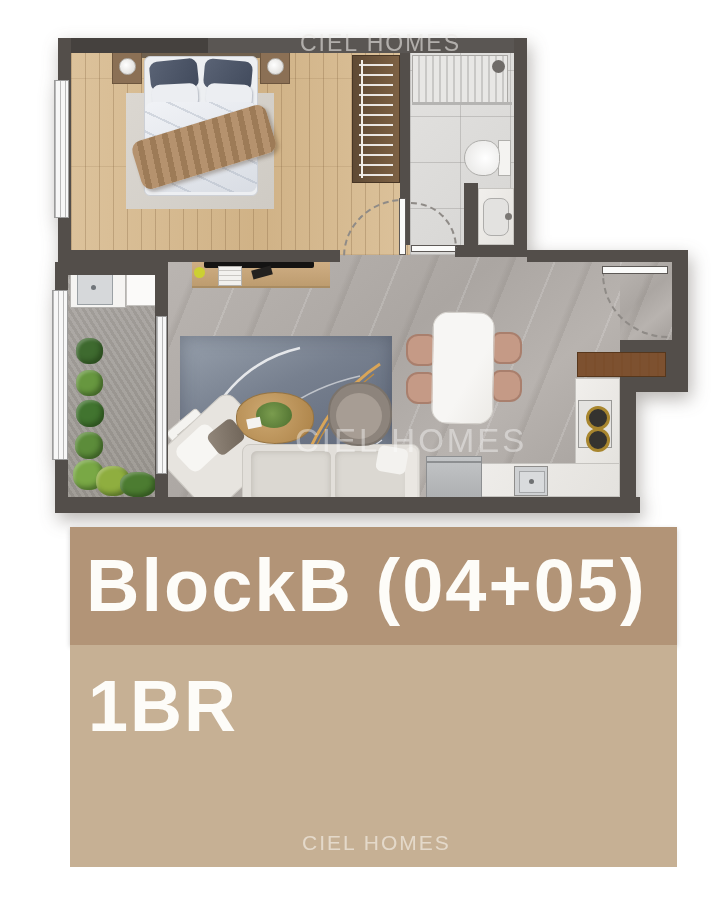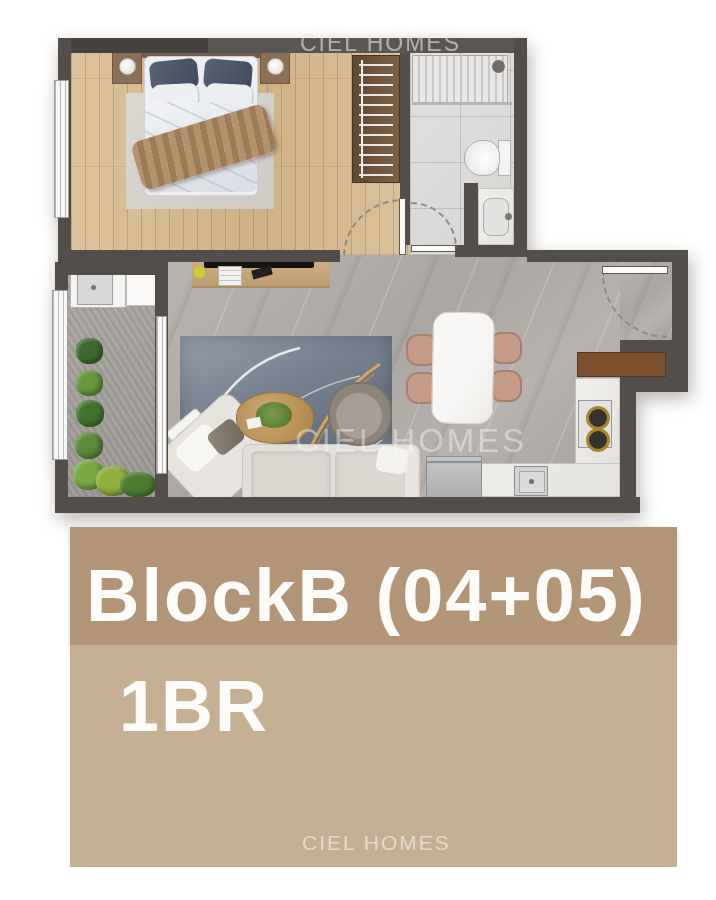--- a/index.html
+++ b/index.html
@@ -33,21 +33,21 @@
   .arc.tl{border-top:2px dashed #8f8b87;border-left:2px dashed #8f8b87;border-top-left-radius:100%;}
   .arc.tr{border-top:2px dashed #8f8b87;border-right:2px dashed #8f8b87;border-top-right-radius:100%;}
   .arc.bl{border-bottom:2px dashed #8f8b87;border-left:2px dashed #8f8b87;border-bottom-left-radius:100%;}
   .furn{position:absolute;z-index:5;box-sizing:border-box;}
   .plant{position:absolute;z-index:6;border-radius:46%;box-shadow:inset -3px -3px 5px rgba(20,40,10,.45), inset 2px 2px 3px rgba(255,255,255,.25);}
   .wm{position:absolute;z-index:12;color:#ece9e6;font-weight:400;white-space:nowrap;}
   
   .band{position:absolute;left:70px;width:607px;}
   .band-dark{top:527px;height:118px;background:var(--band-dark);box-shadow:0 2px 5px rgba(0,0,0,.18);}
   .band-light{top:645px;height:222px;background:var(--band-light);}
-  .block-title{position:absolute;left:16px;top:26px;font-size:74px;font-weight:700;
+  .block-title{position:absolute;left:16px;top:16px;font-size:74px;font-weight:700;
       color:var(--label);letter-spacing:2px;white-space:nowrap;}
   .spec{position:absolute;left:18px;font-size:72px;font-weight:700;color:var(--label);
       letter-spacing:2px;line-height:1;white-space:nowrap;}
 </style>
 </head>
 <body>
 
 <div class="page">
 
   <div class="plan">
@@ -193,17 +193,17 @@
     <div class="plant" style="left:120px;top:472px;width:36px;height:25px;background:#4c7c31;"></div>
 
     <span class="wm" style="left:300px;top:30px;font-size:23px;letter-spacing:2px;opacity:.6;">CIEL HOMES</span>
     <span class="wm" style="left:295px;top:422px;font-size:33px;letter-spacing:3px;opacity:.4;color:#ffffff;">CIEL HOMES</span>
   </div>
 
   <div class="band band-dark">
     <div class="block-title">BlockB (04+05)</div>
   </div>
   <div class="band band-light">
-    <div class="spec" style="top:25px;margin-left:31px;">1BR</div>
+    <div class="spec" style="top:25px;">1BR</div>
     <span class="wm" style="left:232px;top:186px;font-size:21px;letter-spacing:2px;opacity:.55;color:#fdfbf7;">CIEL HOMES</span>
   </div>
 
 </div>
 
 </body></html>

